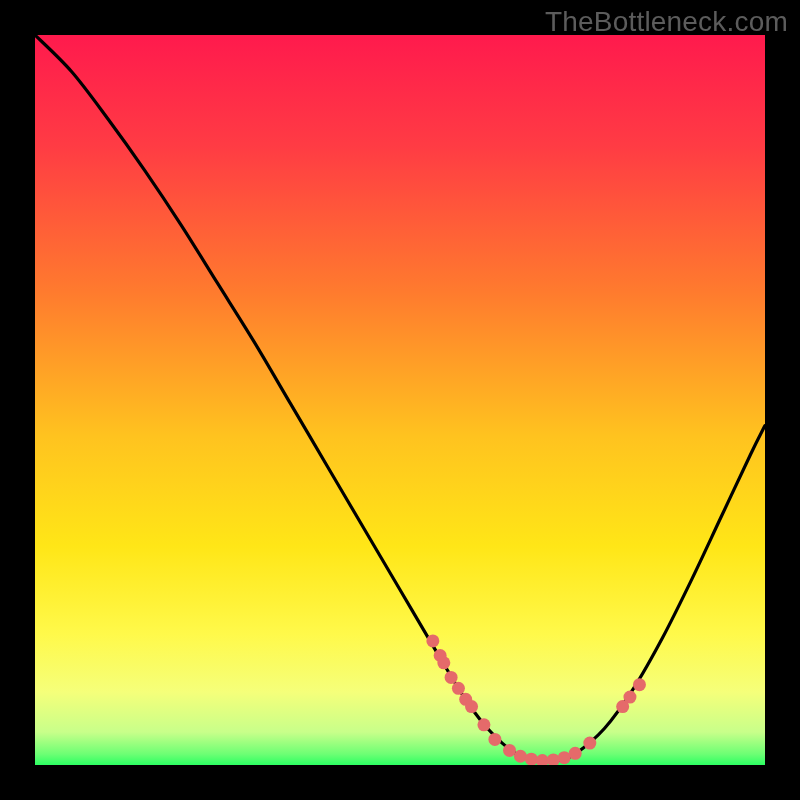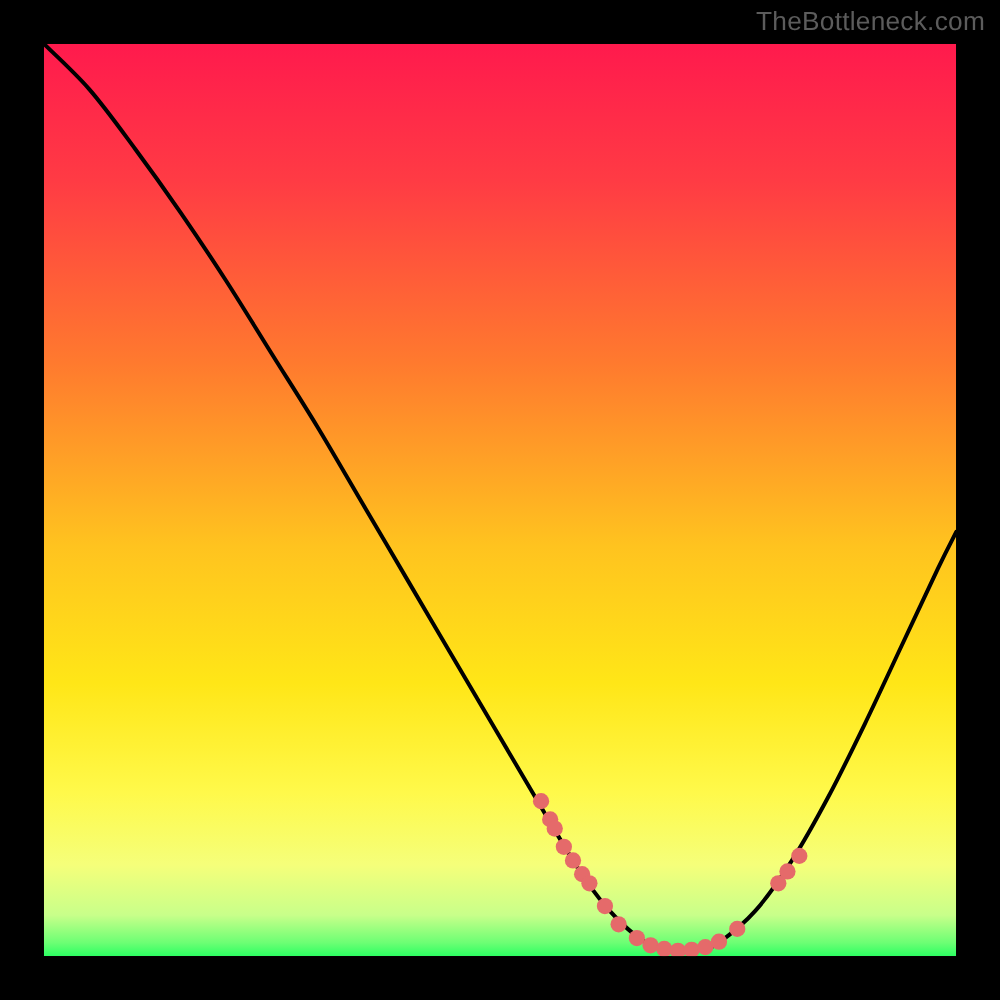--- a/index.html
+++ b/index.html
@@ -39,21 +39,21 @@
     left: 0;
     top: 0;
     width: 730px;
     height: 730px;
   }
   .attribution {
     position: absolute;
     top: 6px;
     right: 12px;
     color: #5c5c5c;
-    font-size: 21px;
+    font-size: 28px;
     font-weight: normal;
     letter-spacing: 0.2px;
   }
 </style>
 </head>
 <body>
 
 <div class="attribution">TheBottleneck.com</div>
 
 <div class="frame">

